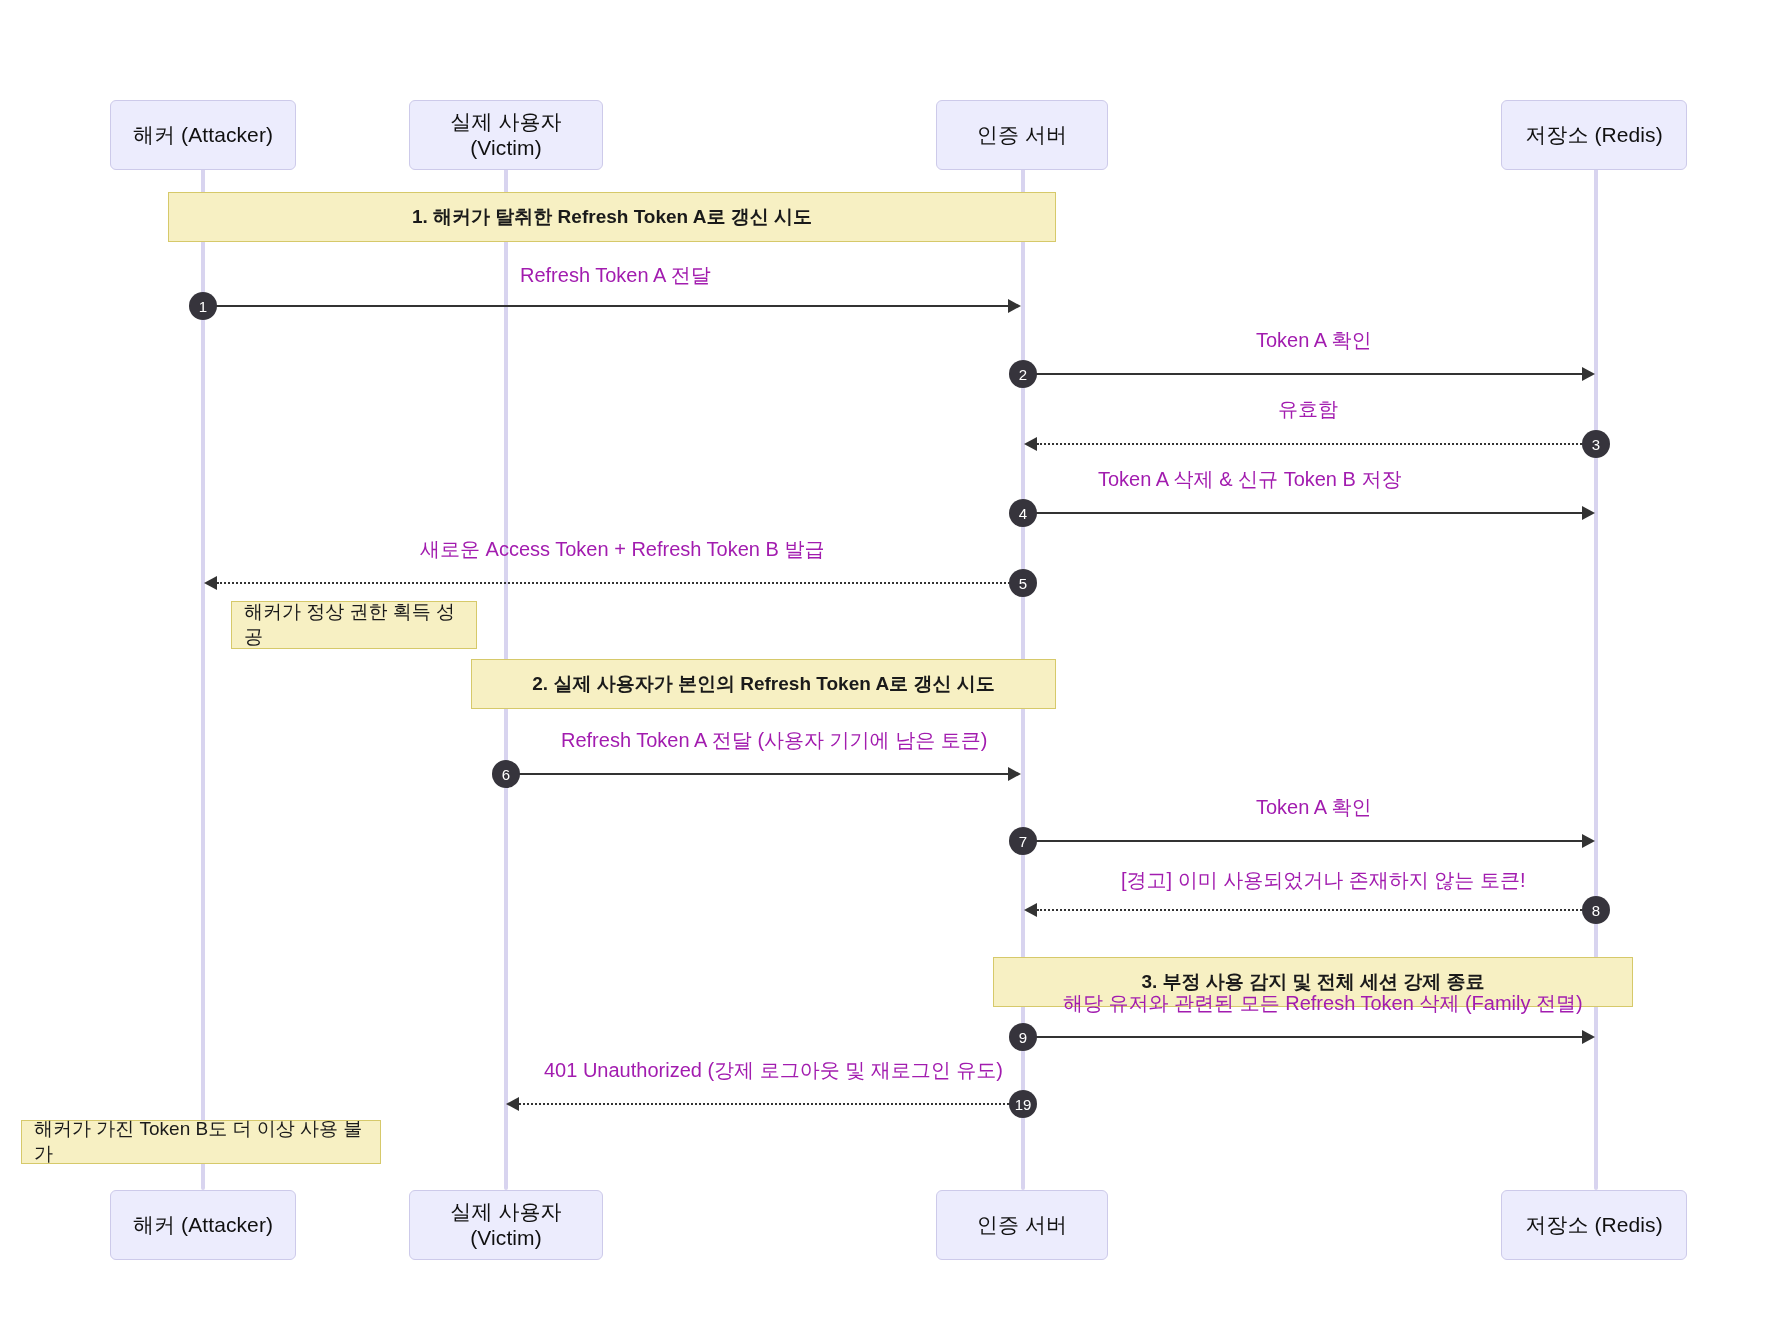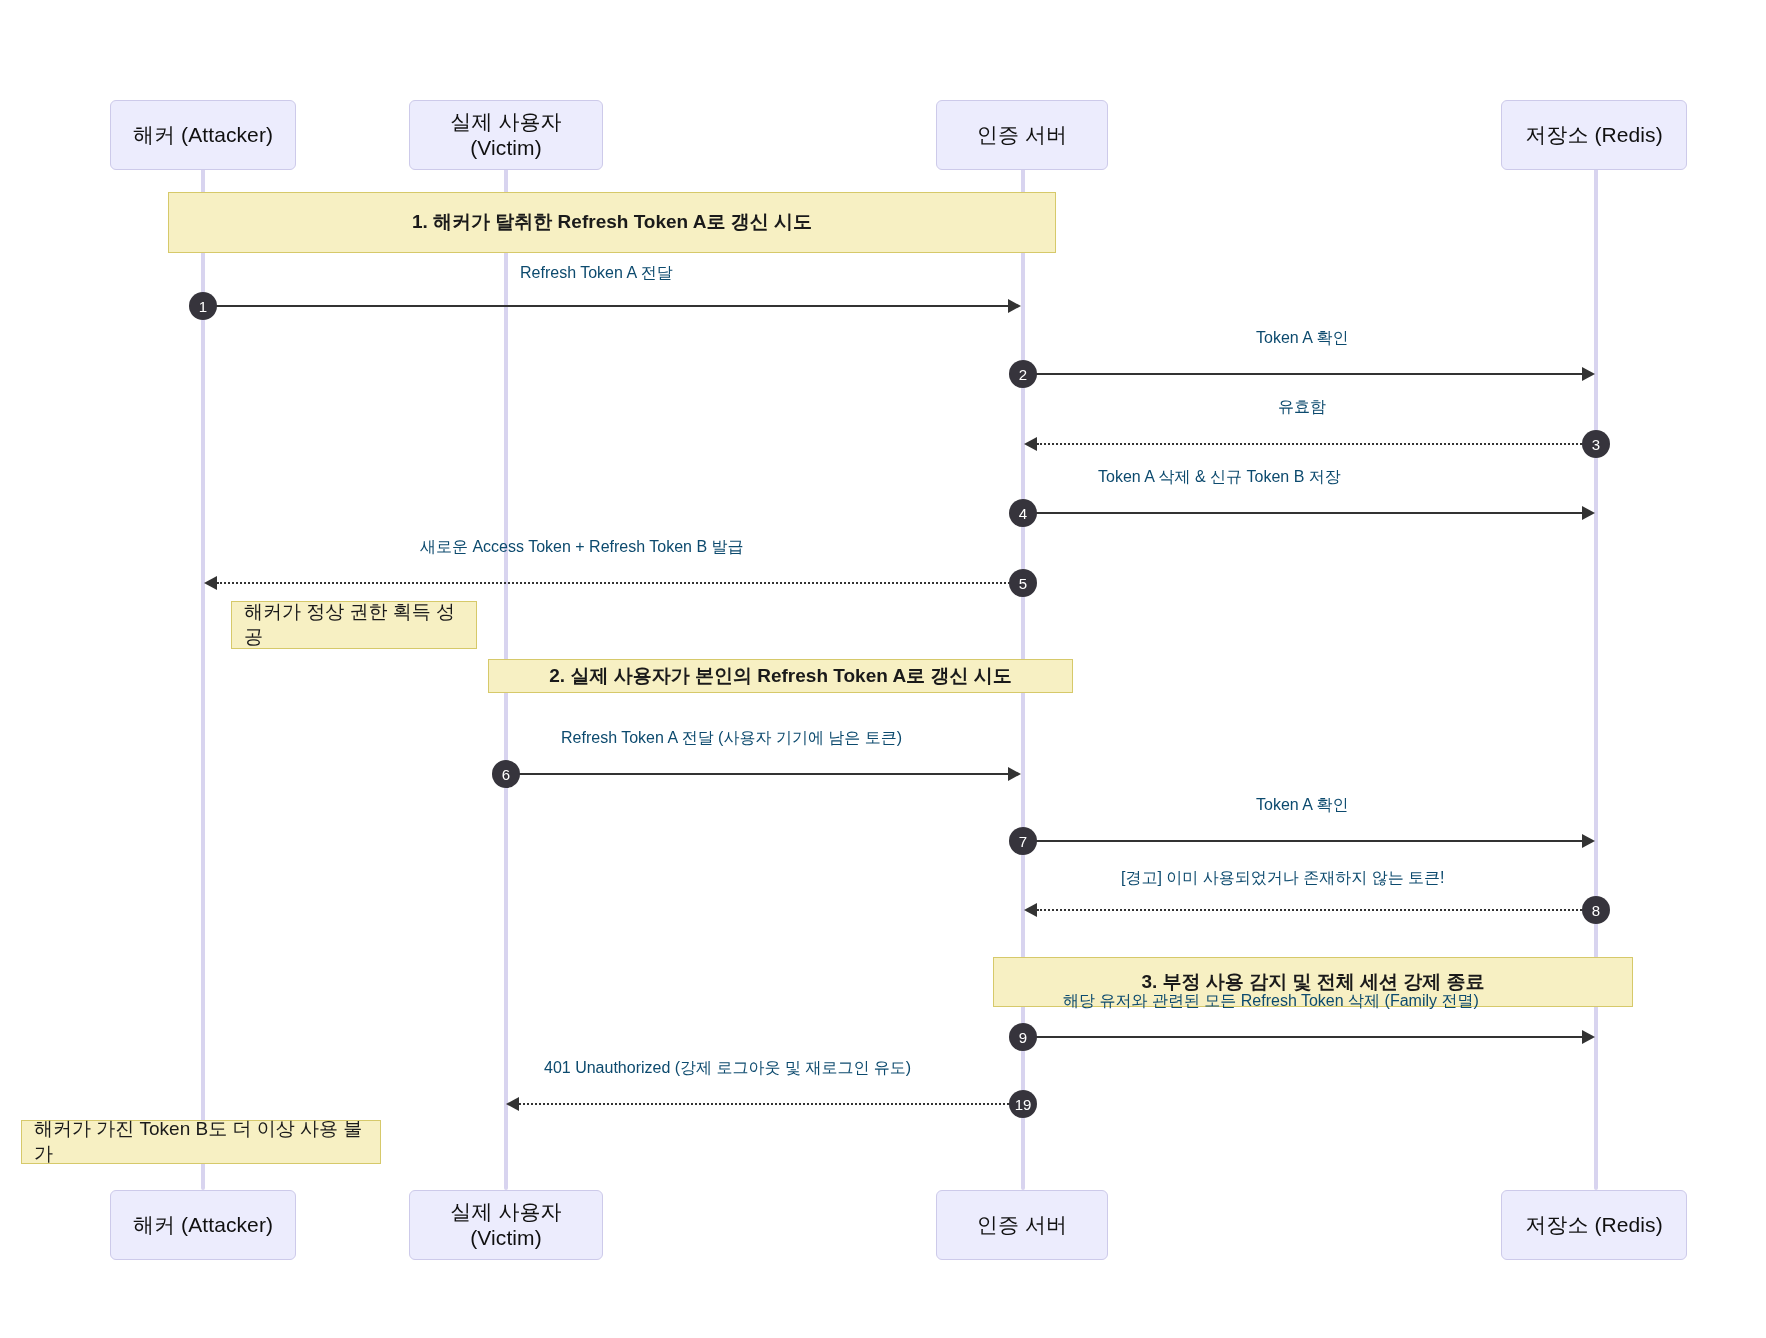--- a/index.html
+++ b/index.html
@@ -59,22 +59,22 @@
     line-height: 1.3;
     padding: 0 12px;
   }
   .note.center { justify-content: center; }
   .note.left   { justify-content: flex-start; }
   .note-strong { font-weight: 700; }
 
   
   .msg-label {
     position: absolute;
-    font-size: 16px;
-    color: #0c4a6e;
+    font-size: 20px;
+    color: #a21caf;
     white-space: nowrap;
     line-height: 1;
   }
   .msg-line {
     position: absolute;
     height: 0;
     border-top: 2px solid #333333;
   }
   .msg-line.dotted {
     border-top: 2px dotted #333333;
@@ -124,21 +124,21 @@
   <div class="participant" style="left:409px; top:100px; width:194px; height:70px;">
     <span>실제 사용자 (Victim)</span>
   </div>
   <div class="participant" style="left:936px; top:100px; width:172px; height:70px;">
     <span>인증 서버</span>
   </div>
   <div class="participant" style="left:1501px; top:100px; width:186px; height:70px;">
     <span>저장소 (Redis)</span>
   </div>
 
-  <div class="note center" style="left:168px; top:192px; width:888px; height:61px;">
+  <div class="note center" style="left:168px; top:192px; width:888px; height:50px;">
     <span class="note-strong">1. 해커가 탈취한 Refresh Token A로 갱신 시도</span>
   </div>
 
   <div class="msg-label" style="left:520px; top:265px;">Refresh Token A 전달</div>
   <div class="msg-line" style="left:203px; top:305px; width:806px;"></div>
   <div class="arrowhead right" style="left:1008px; top:299px;"></div>
   <div class="seq-num" style="left:189px; top:292px;">1</div>
 
   <div class="msg-label" style="left:1256px; top:330px;">Token A 확인</div>
   <div class="msg-line" style="left:1023px; top:373px; width:562px;"></div>
@@ -157,21 +157,21 @@
 
   <div class="msg-label" style="left:420px; top:539px;">새로운 Access Token + Refresh Token B 발급</div>
   <div class="msg-line dotted" style="left:217px; top:582px; width:793px;"></div>
   <div class="arrowhead left" style="left:204px; top:576px;"></div>
   <div class="seq-num" style="left:1009px; top:569px;">5</div>
 
   <div class="note left" style="left:231px; top:601px; width:246px; height:48px;">
     <span>해커가 정상 권한 획득 성공</span>
   </div>
 
-  <div class="note center" style="left:488px; top:659px; width:585px; height:34px;">
+  <div class="note center" style="left:471px; top:659px; width:585px; height:50px;">
     <span class="note-strong">2. 실제 사용자가 본인의 Refresh Token A로 갱신 시도</span>
   </div>
 
   <div class="msg-label" style="left:561px; top:730px;">Refresh Token A 전달 (사용자 기기에 남은 토큰)</div>
   <div class="msg-line" style="left:506px; top:773px; width:503px;"></div>
   <div class="arrowhead right" style="left:1008px; top:767px;"></div>
   <div class="seq-num" style="left:492px; top:760px;">6</div>
 
   <div class="msg-label" style="left:1256px; top:797px;">Token A 확인</div>
   <div class="msg-line" style="left:1023px; top:840px; width:562px;"></div>

